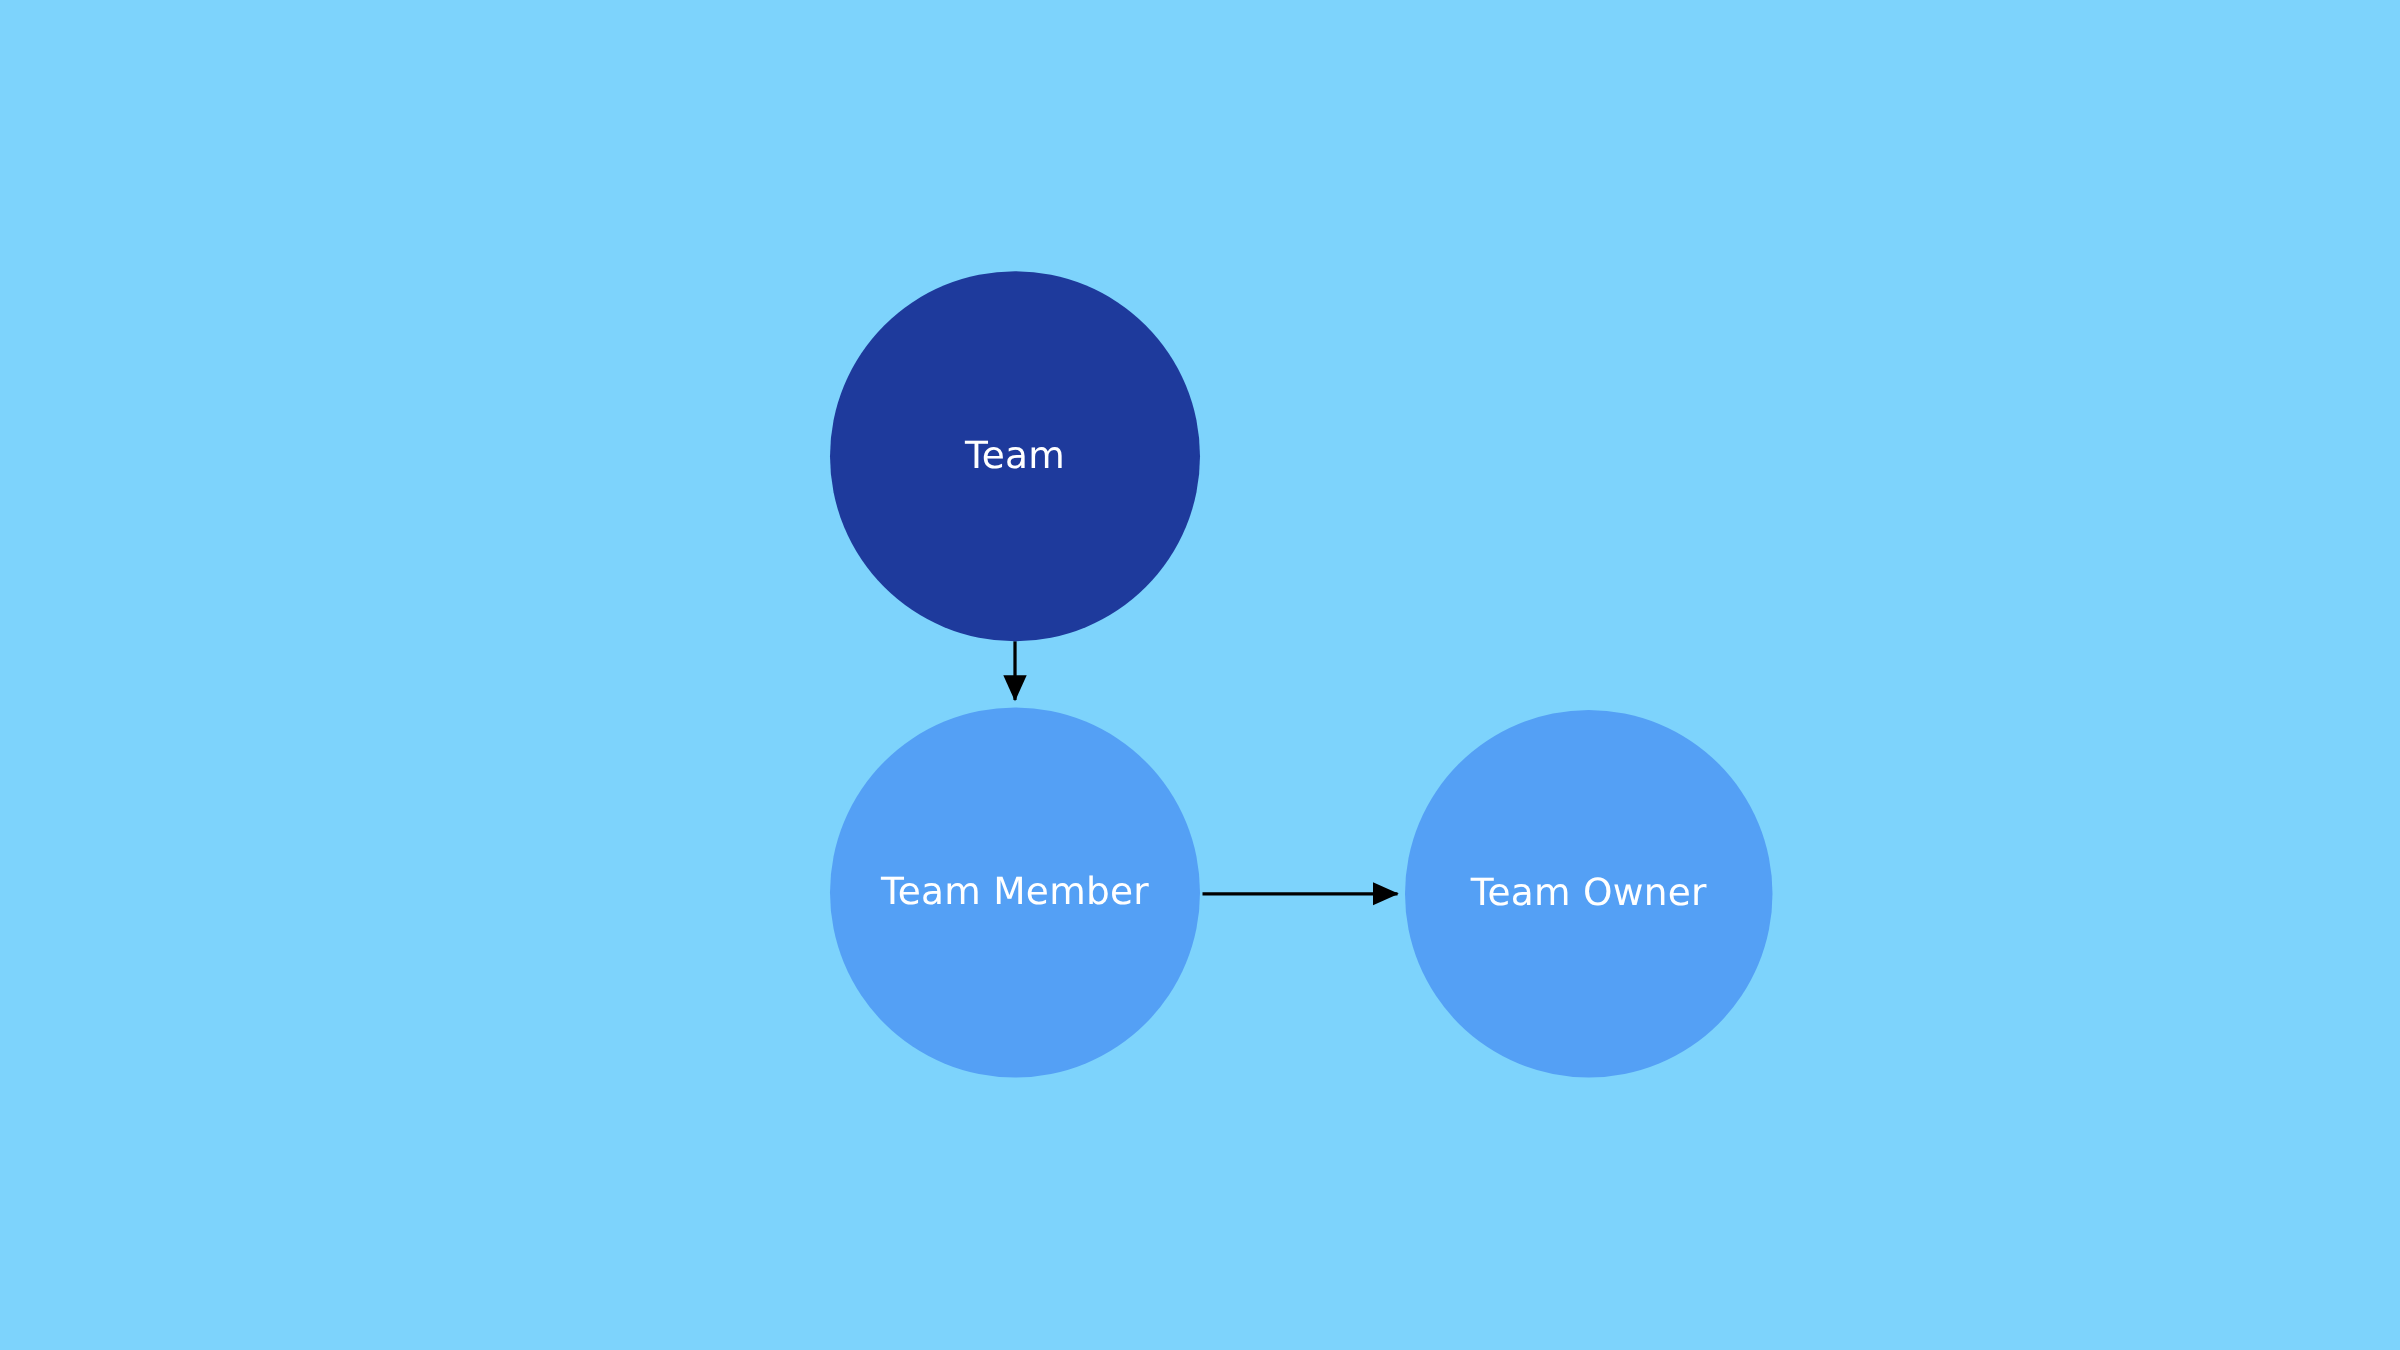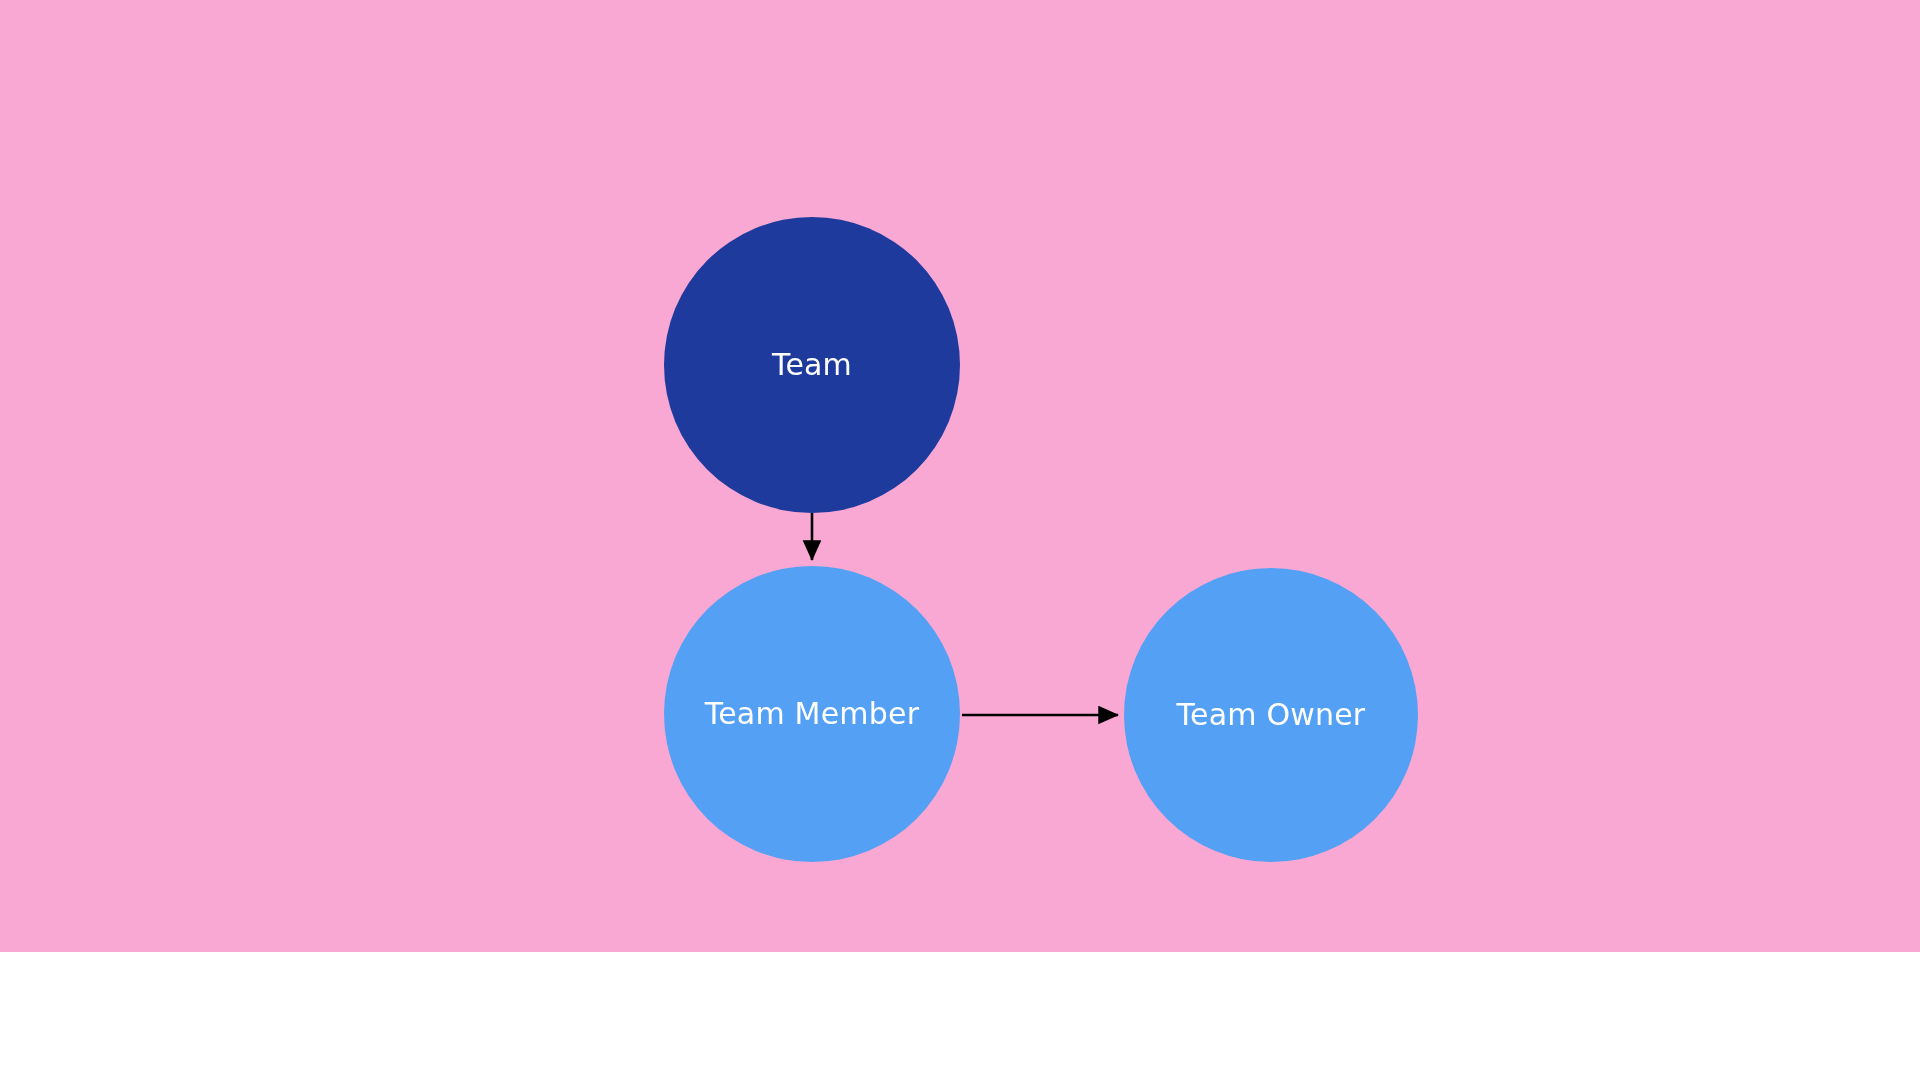--- a/index.html
+++ b/index.html
@@ -9,22 +9,22 @@
   }
   body {
     width: 1920px;
     height: 1080px;
     overflow: hidden;
     font-family: "DejaVu Sans", sans-serif;
   }
   #diagram-canvas {
     position: relative;
     width: 1920px;
-    height: 952px;
-    background: #f9a8d4;
+    height: 1080px;
+    background: #7dd3fc;
   }
   #edge-layer {
     position: absolute;
     left: 0;
     top: 0;
     width: 1920px;
     height: 1080px;
     pointer-events: none;
   }
   .node {

